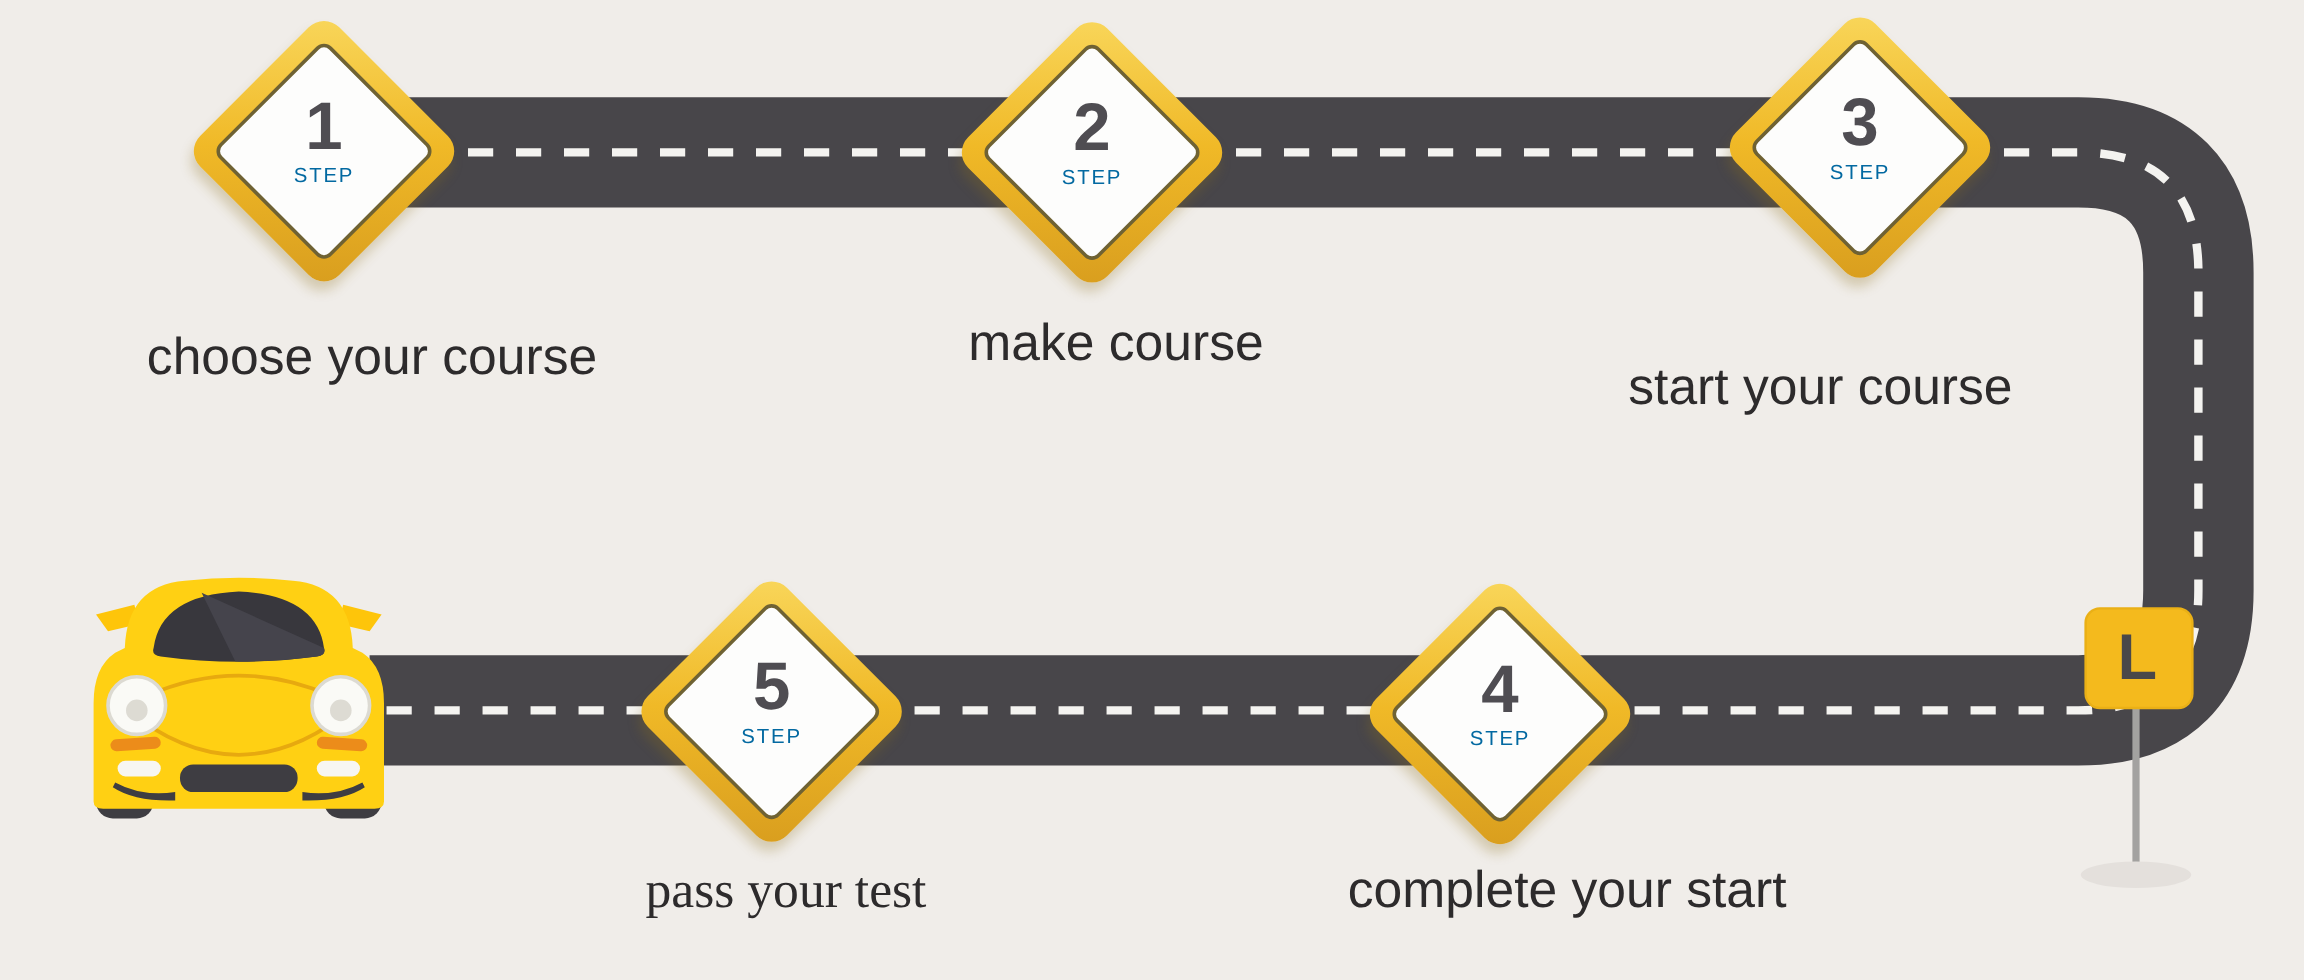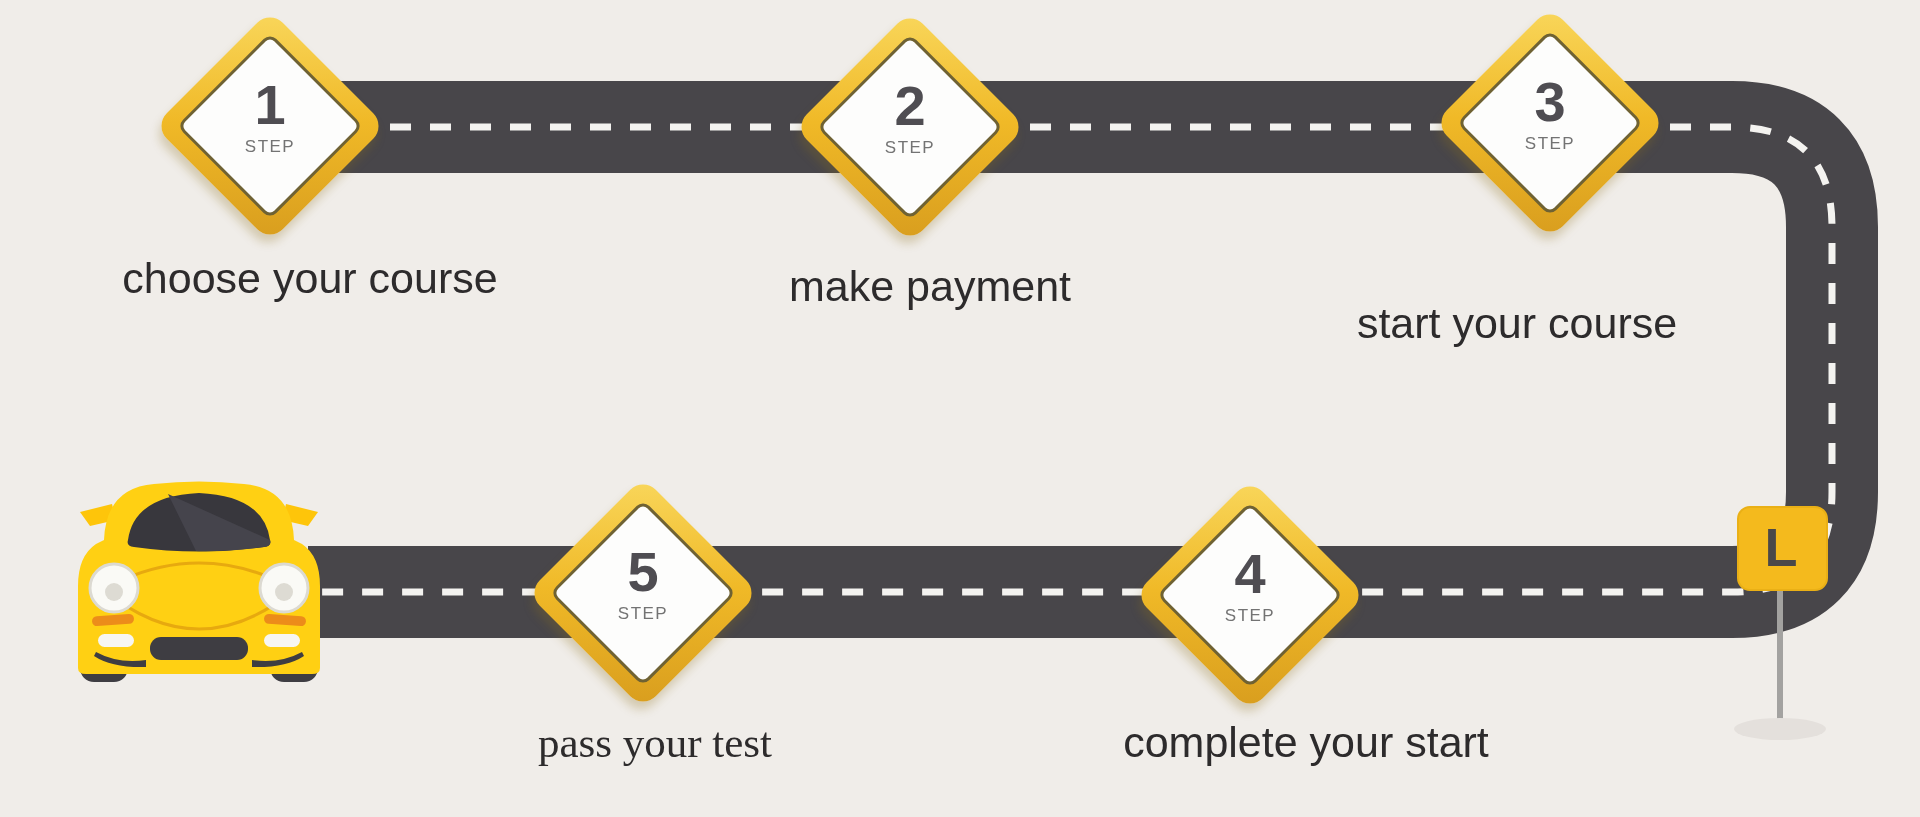--- a/index.html
+++ b/index.html
@@ -20,21 +20,21 @@
   .d-inner{
     position:absolute;left:16px;top:16px;right:16px;bottom:16px;
     background:#fdfdfc;border:3px solid #6f6233;border-radius:9px;
     transform:rotate(45deg);
   }
   .d-text{
     position:absolute;inset:0;display:flex;flex-direction:column;
     align-items:center;justify-content:center;z-index:2;
   }
   .d-num{font-size:56px;font-weight:600;color:#4f4d52;line-height:1;margin-top:-18px;}
-  .d-step{font-size:17px;font-weight:400;color:#737373;letter-spacing:1.5px;margin-top:4px;}
+  .d-step{font-size:17px;font-weight:400;color:#0369a1;letter-spacing:1.5px;margin-top:4px;}
 
   
   .caption{
     position:absolute;transform:translateX(-50%);
     font-size:43px;color:#2d2b2c;line-height:1.15;white-space:nowrap;
   }
 </style>
 </head>
 <body>
 
@@ -125,19 +125,19 @@
 
   <div class="diamond" style="left:643px;top:593px;">
     <div class="d-outer"></div>
     <div class="d-inner"></div>
     <div class="d-text">
       <div class="d-num">5</div>
       <div class="d-step">STEP</div>
     </div>
   </div>
 
-  <div class="caption" style="left:310px;top:254px;text-align:right;">choose your course</div>
-  <div class="caption" style="left:930px;top:262px;">make payment</div>
+  <div class="caption" style="left:310px;top:274px;text-align:right;">choose your course</div>
+  <div class="caption" style="left:930px;top:262px;">make course</div>
   <div class="caption" style="left:1517px;top:262px;margin-top:37px;">start your course</div>
   <div class="caption" style="left:1306px;top:718px;">complete your start</div>
   <div class="caption" style="left:655px;top:718px;font-family:Liberation Serif, serif;">pass your test</div>
 
 </div>
 
 </body></html>

